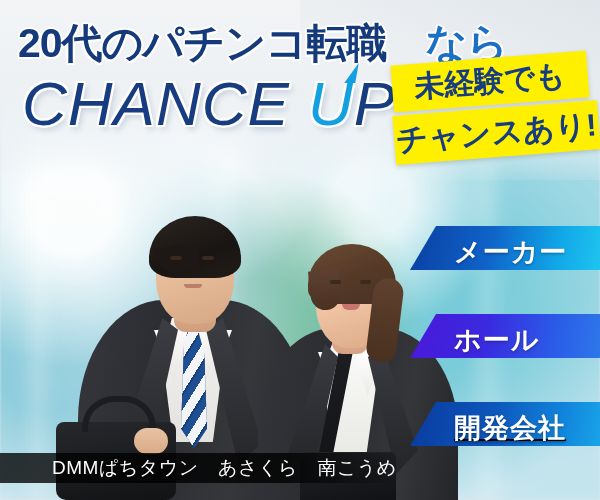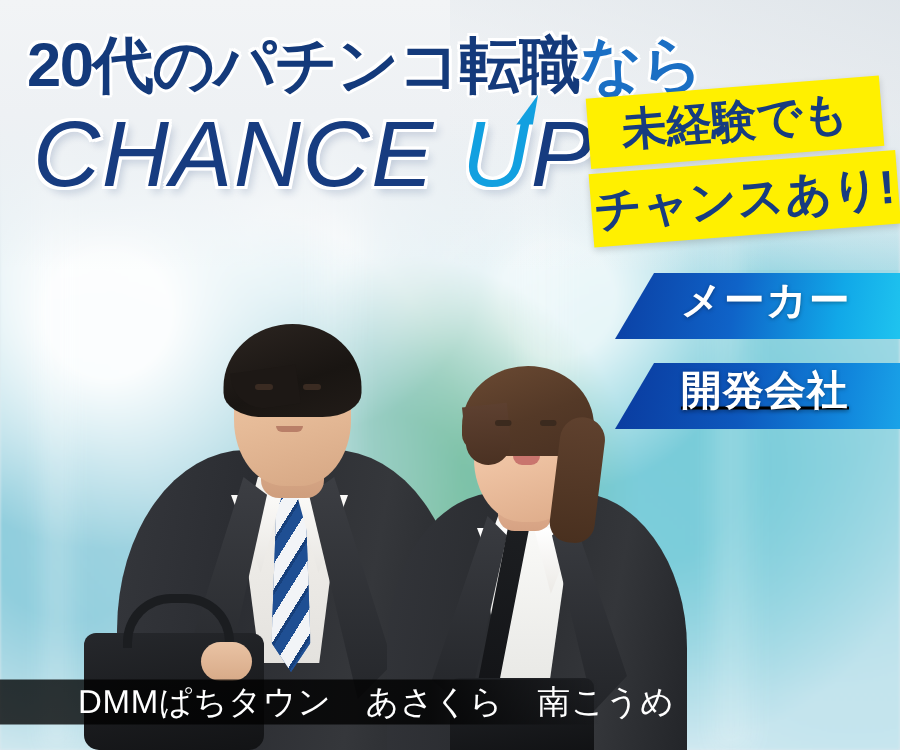--- a/index.html
+++ b/index.html
@@ -188,21 +188,21 @@
 
   
   .headline{
     position:absolute;left:18px;top:16px;
     font-size:41px;font-weight:700;letter-spacing:-1px;
     color:#143a7b;white-space:nowrap;
     text-shadow:
       2px 0 0 #fff,-2px 0 0 #fff,0 2px 0 #fff,0 -2px 0 #fff,
       1.5px 1.5px 0 #fff,-1.5px 1.5px 0 #fff,1.5px -1.5px 0 #fff,-1.5px -1.5px 0 #fff;
   }
-  .headline .tail{color:#1b6fc4;}
+  .headline .tail{color:#1b6fc4;margin-left:39px;}
 
   .chanceup{
     position:absolute;left:22px;top:68px;
     font-size:62px;font-weight:400;font-style:italic;
     letter-spacing:1px;color:#173c80;white-space:nowrap;
     text-shadow:
       2px 0 0 #fff,-2px 0 0 #fff,0 2px 0 #fff,0 -2px 0 #fff,
       2px 2px 0 #fff,-2px 2px 0 #fff,2px -2px 0 #fff,-2px -2px 0 #fff,
       3px 4px 6px rgba(20,50,110,.22);
   }
@@ -222,42 +222,43 @@
     box-shadow:0 2px 5px rgba(0,0,0,.16);
   }
   .badge .bar1{top:2px;width:196px;height:47px;font-size:30px;transform:rotate(-4.5deg);}
   .badge .bar2{top:52px;left:2px;width:205px;height:49px;font-size:31px;transform:rotate(-4.5deg);}
 
   
   .menu{position:absolute;right:0;top:182px;width:190px;}
   .menu-item{
     position:relative;height:44px;margin-bottom:16px;width:190px;
     clip-path:polygon(26px 0,100% 0,100% 100%,0 100%);
-    display:flex;align-items:flex-start;
+    display:flex;align-items:flex-end;
     box-shadow:0 2px 6px rgba(0,0,0,.22);
+    margin-top:44px;
   }
   .menu-item span{
     color:#fff;font-weight:700;font-size:27px;letter-spacing:1px;
     margin-left:44px;white-space:nowrap;
     text-shadow:0 1px 3px rgba(0,0,0,.35);
   }
   .m1{background:linear-gradient(100deg,#0b3fa3 0%,#0f63c8 42%,#11a8e8 78%,#1fc4ef 100%);}
   .m2{background:linear-gradient(100deg,#4a18d8 0%,#3a2ae0 40%,#2a5fe8 78%,#2f77ea 100%);}
   .m3{background:linear-gradient(100deg,#0a3a9e 0%,#0d58bd 45%,#1186dc 80%,#1aa3e8 100%);text-decoration:underline;}
   .m4{background:linear-gradient(100deg,#5a16e2 0%,#5a2ae6 38%,#3560ea 76%,#2f7cec 100%);}
   .m5{background:linear-gradient(100deg,#0d5ec4 0%,#1180dc 40%,#15a6ea 76%,#22c8f2 100%);}
 
   
   .credit{
     position:absolute;left:0;top:453px;width:400px;height:30px;
     background:linear-gradient(90deg, rgba(0,0,0,.78) 0%, rgba(0,0,0,.8) 72%, rgba(0,0,0,0) 100%);
     display:flex;align-items:center;
   }
   .credit span{
-    color:#fff;font-size:22px;margin-left:52px;white-space:pre;letter-spacing:.5px;
+    color:#fff;font-size:19px;margin-left:52px;white-space:pre;letter-spacing:.5px;
   }
 </style>
 </head>
 <body>
 
 <div id="banner">
 
   <div class="bg-base"></div>
   <div class="bg-streaks"></div>
   <div class="bg-topwash"></div>
@@ -313,20 +314,23 @@
     </div>
     <div class="bar bar2">
       <span>チャンスあり!</span>
     </div>
   </div>
 
   <div class="menu">
     <div class="menu-item m1">
       <span>メーカー</span>
     </div>
+    <div class="menu-item m2">
+      <span>ホール</span>
+    </div>
     <div class="menu-item m3">
       <span>開発会社</span>
     </div>
   </div>
 
   <div class="credit">
     <span>DMMぱちタウン　あさくら　南こうめ</span>
   </div>
 
 </div>

